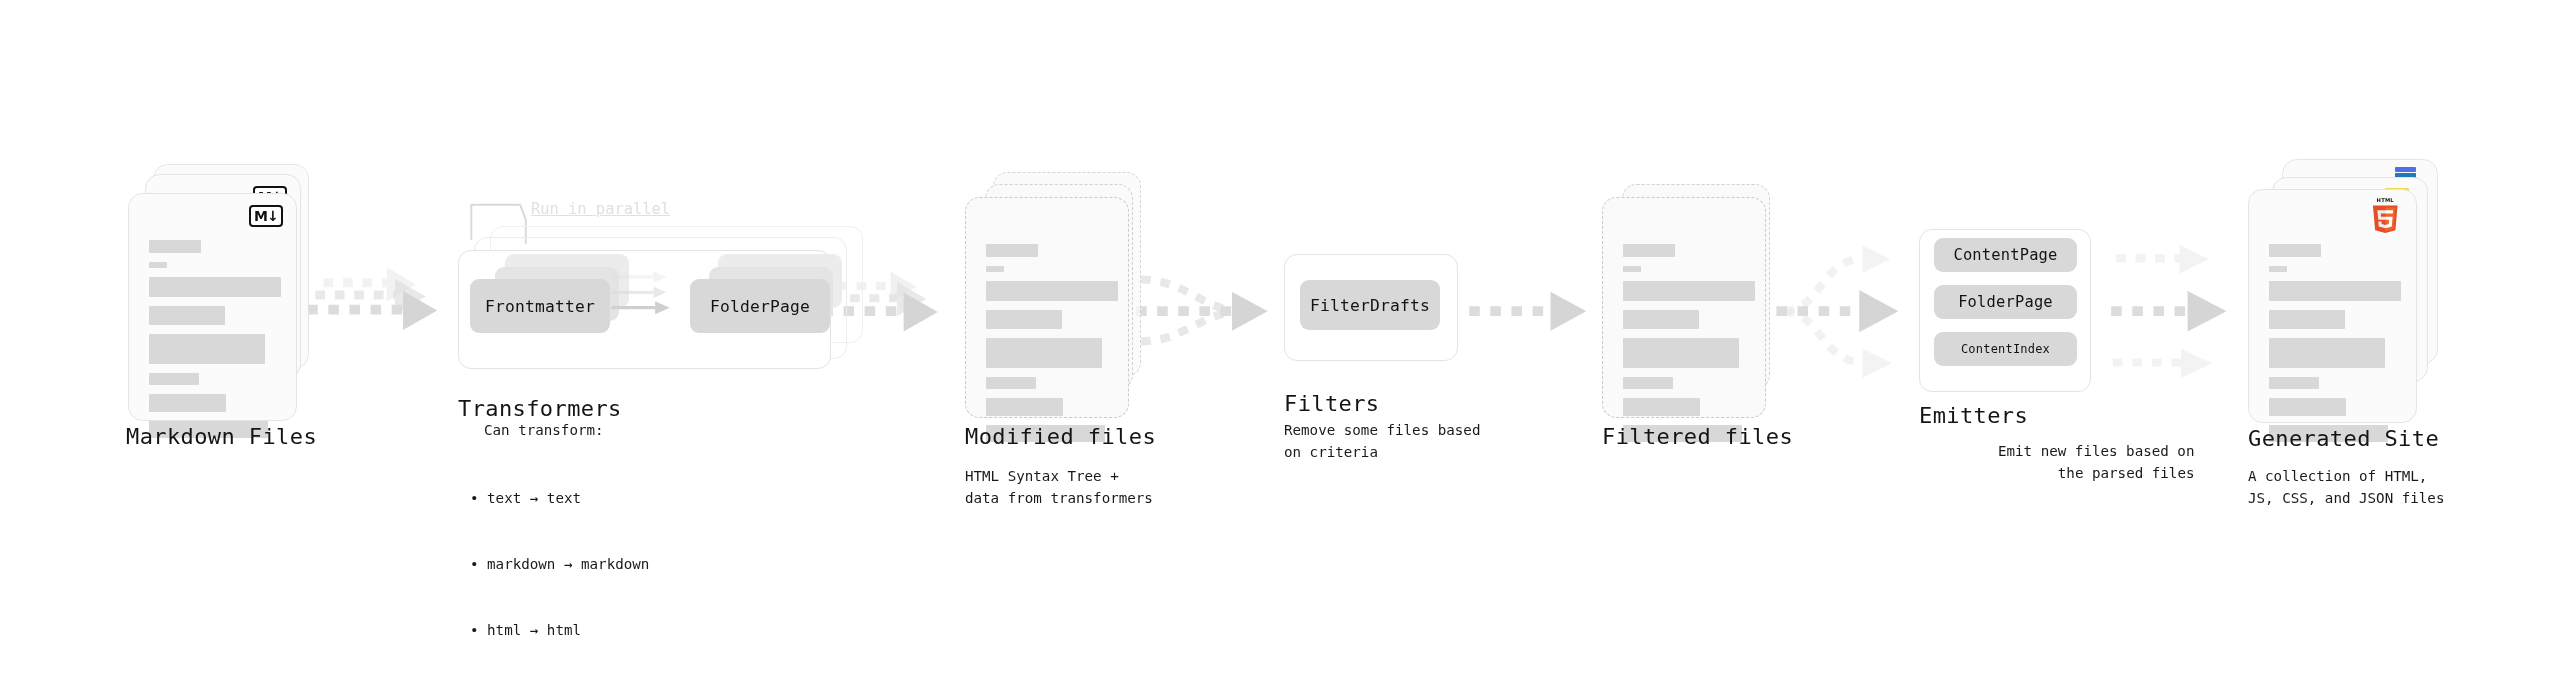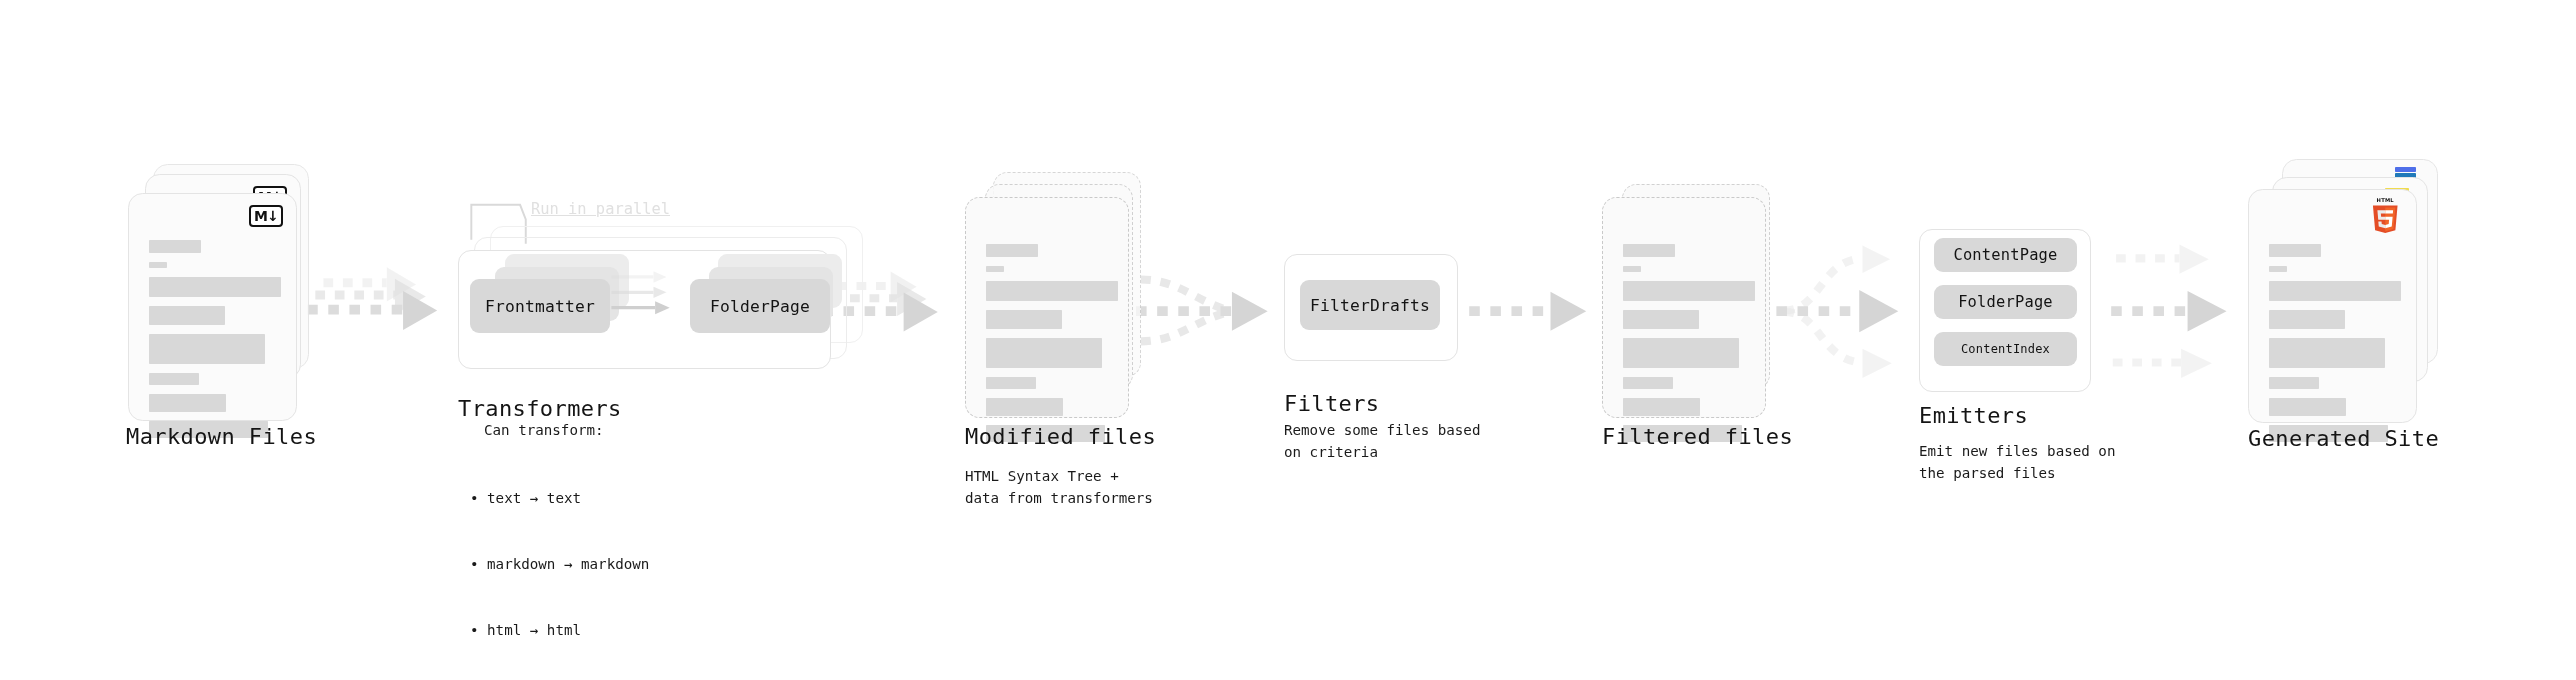--- a/index.html
+++ b/index.html
@@ -354,21 +354,21 @@
       </div>
     </div>
   </div>
   <div class="title" style="left:1602px; top:424px;">Filtered files</div>
 
   <div class="groupbox" style="left:1919px; top:229px; width:172px; height:163px;"></div>
   <div class="chip" style="left:1934px; top:238px; width:143px; height:34px; font-size:15.4px;">ContentPage</div>
   <div class="chip" style="left:1934px; top:285px; width:143px; height:34px; font-size:15.4px;">FolderPage</div>
   <div class="chip" style="left:1934px; top:332px; width:143px; height:34px; font-size:12px;">ContentIndex</div>
   <div class="title" style="left:1919px; top:403px;">Emitters</div>
-  <div class="caption" style="left:1919px; top:440px;">Emit new files based on
+  <div class="caption" style="left:1998px; top:440px;text-align:right;">Emit new files based on
 the parsed files</div>
 
   <div class="doc-stack">
 
     <div class="doc solid" style="left:2282px; top:159px; width:156px; height:205px; opacity:.95;">
       <div class="badge" style="top:13px; right:21px;">
         <div class="css-badge">
           <div class="tag"></div>
         </div>
       </div>
@@ -396,15 +396,17 @@
         <div class="ln" style="width:132px;height:20.3px;"></div>
         <div class="ln" style="width:76px;height:18.7px;"></div>
         <div class="ln" style="width:116px;height:30px;"></div>
         <div class="ln" style="width:50px;height:12.2px;"></div>
         <div class="ln" style="width:77px;height:18px;"></div>
         <div class="ln" style="width:119px;height:17px;"></div>
       </div>
     </div>
   </div>
   <div class="title" style="left:2248px; top:426px;">Generated Site</div>
+  <div class="caption" style="left:2248px; top:465px;">A collection of HTML,
+JS, CSS, and JSON files</div>
 
 </div>
 
 
 </body></html>

